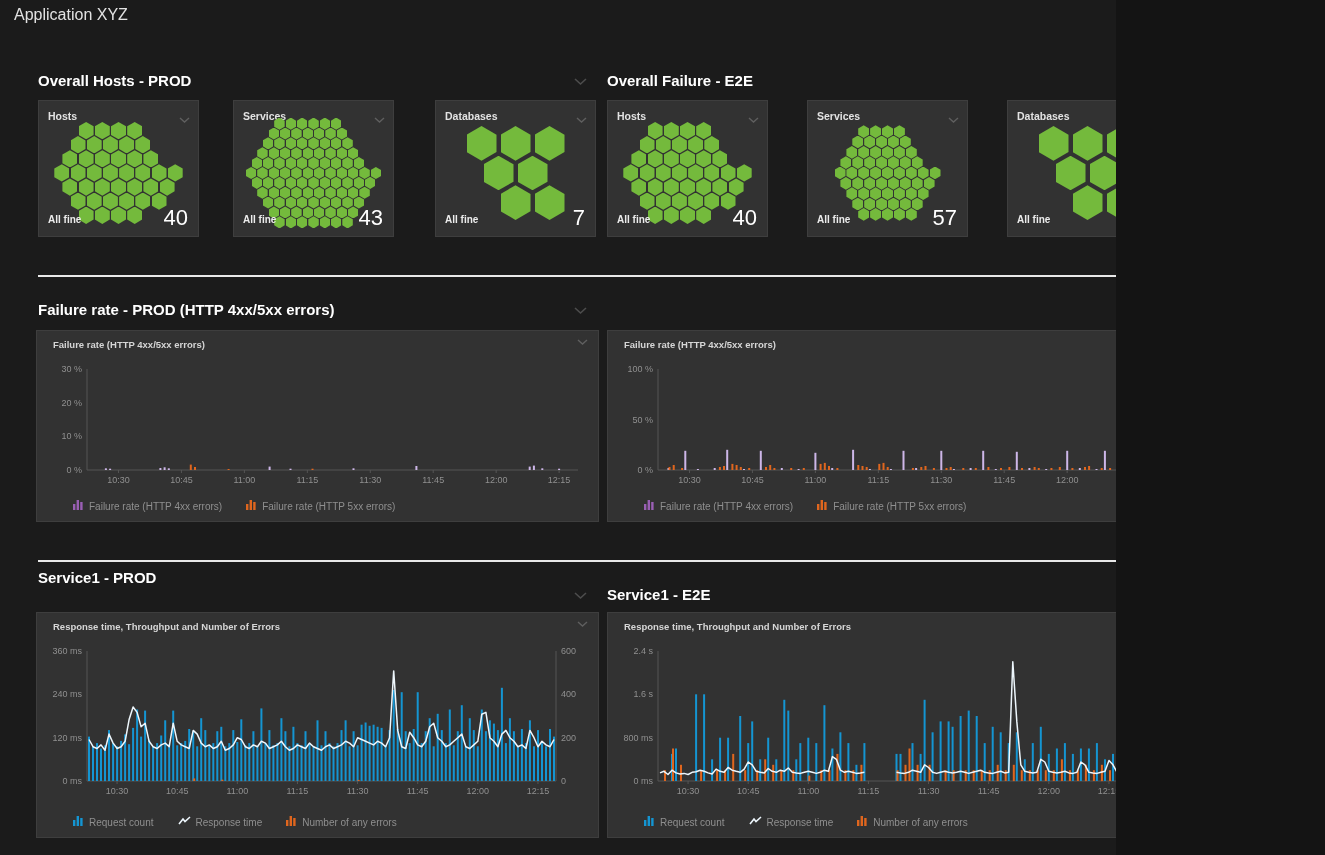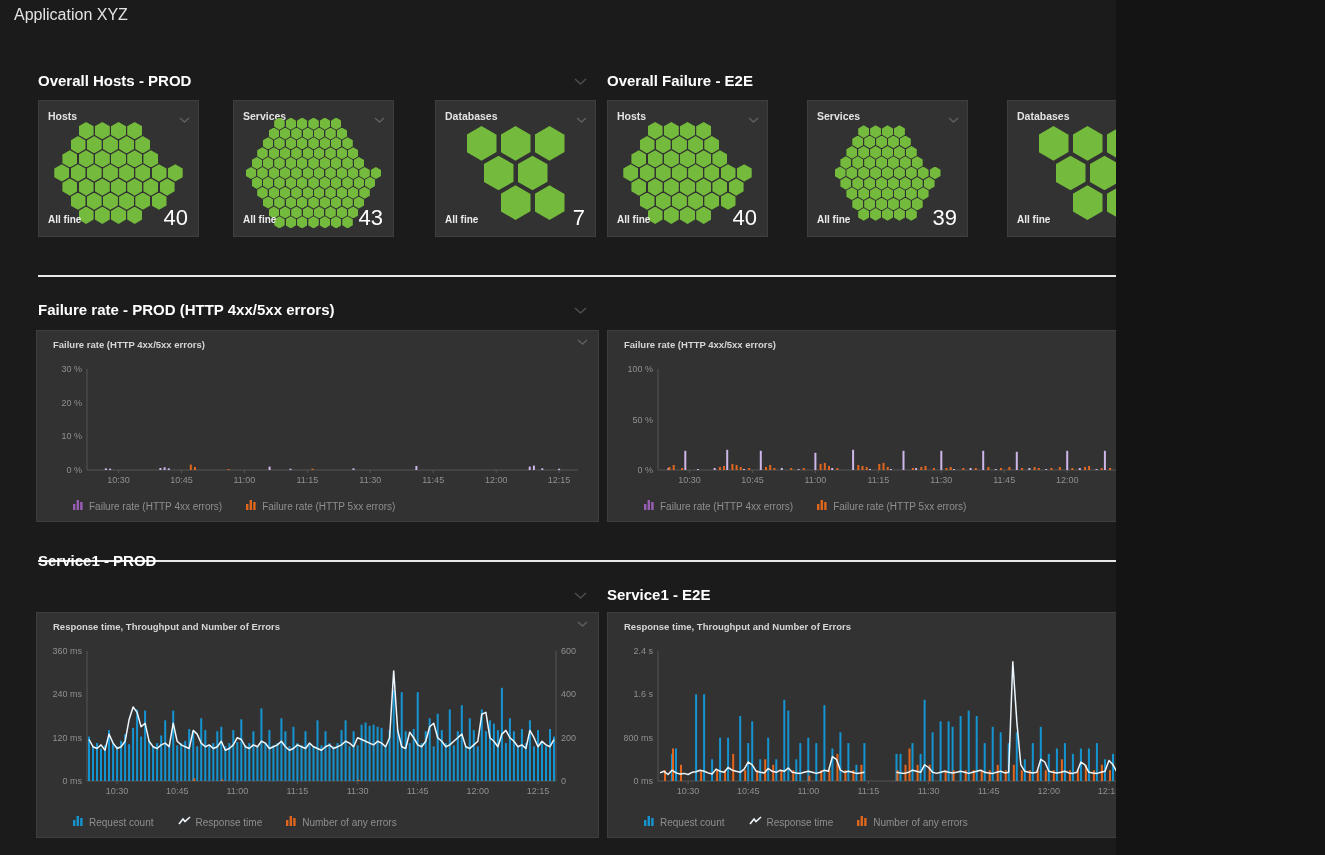--- a/index.html
+++ b/index.html
@@ -329,21 +329,21 @@
         <div class="hex" style="left: 22.5px; top: 43.6px; width: 11px; height: 12.7px; background: rgb(116, 186, 60);"></div>
         <div class="hex" style="left: 28.4px; top: 33.3px; width: 11px; height: 12.7px; background: rgb(116, 186, 60);"></div>
         <div class="hex" style="left: 34.4px; top: 23px; width: 11px; height: 12.7px; background: rgb(116, 186, 60);"></div>
         <div class="hex" style="left: 40.3px; top: 12.6px; width: 11px; height: 12.7px; background: rgb(116, 186, 60);"></div>
         <div class="hex" style="left: 46.2px; top: 2.3px; width: 11px; height: 12.7px; background: rgb(116, 186, 60);"></div>
         <div class="hex" style="left: 58.1px; top: 2.3px; width: 11px; height: 12.7px; background: rgb(116, 186, 60);"></div>
         <div class="hex" style="left: 70px; top: 2.3px; width: 11px; height: 12.7px; background: rgb(116, 186, 60);"></div>
         <div class="hex" style="left: 81.9px; top: 2.3px; width: 11px; height: 12.7px; background: rgb(116, 186, 60);"></div>
       </div>
     <div class="ht-status">All fine</div>
-    <div class="ht-count">39</div>
+    <div class="ht-count">57</div>
   </div>
   <div class="tile" style="left:1007px;top:100px;width:161px;height:137px;">
     <div class="ht-label">Databases</div>
     <span class="ht-chev"><svg width="11" height="7" viewBox="0 0 11 7">
           <path d="M1 1 L5.5 5 L10 1" stroke="#5f5f5f" stroke-width="1.4" fill="none"></path>
         </svg></span>
     <div class="hexwrap">
         <div class="hex" style="left: 26.5px; top: 3.1px; width: 30px; height: 34.6px; background: rgb(116, 186, 60);"></div>
         <div class="hex" style="left: 60.5px; top: 3.1px; width: 30px; height: 34.6px; background: rgb(116, 186, 60);"></div>
         <div class="hex" style="left: 94.5px; top: 3.1px; width: 30px; height: 34.6px; background: rgb(116, 186, 60);"></div>
@@ -575,21 +575,21 @@
           <span>Failure rate (HTTP 5xx errors)</span>
         </div>
       </div>
   </div>
 
   <div class="divider" style="left:38px;top:560px;width:1128px;"></div>
   <span class="chev" style="position:absolute;left:1141px;top:565px;"><svg width="13" height="8" viewBox="0 0 13 8">
         <path d="M1 1 L6.5 6 L12 1" stroke="#4d4d4d" stroke-width="1.6" fill="none"></path>
       </svg></span>
 
-  <div class="section-title" style="left:38px;top:552px;">Service1 - PROD</div>
+  <div class="section-title" style="left:38px;top:569px;">Service1 - PROD</div>
   <span class="chev" style="position:absolute;left:574px;top:592px;"><svg width="13" height="8" viewBox="0 0 13 8">
         <path d="M1 1 L6.5 6 L12 1" stroke="#4d4d4d" stroke-width="1.6" fill="none"></path>
       </svg></span>
   <div class="section-title" style="left:607px;top:586px;">Service1 - E2E</div>
   <span class="chev" style="position:absolute;left:1142px;top:592px;"><svg width="13" height="8" viewBox="0 0 13 8">
         <path d="M1 1 L6.5 6 L12 1" stroke="#4d4d4d" stroke-width="1.6" fill="none"></path>
       </svg></span>
 
   <div class="tile chart-tile" style="left:36px;top:612px;width:563px;height:226px;">
     <div class="tile-head">

